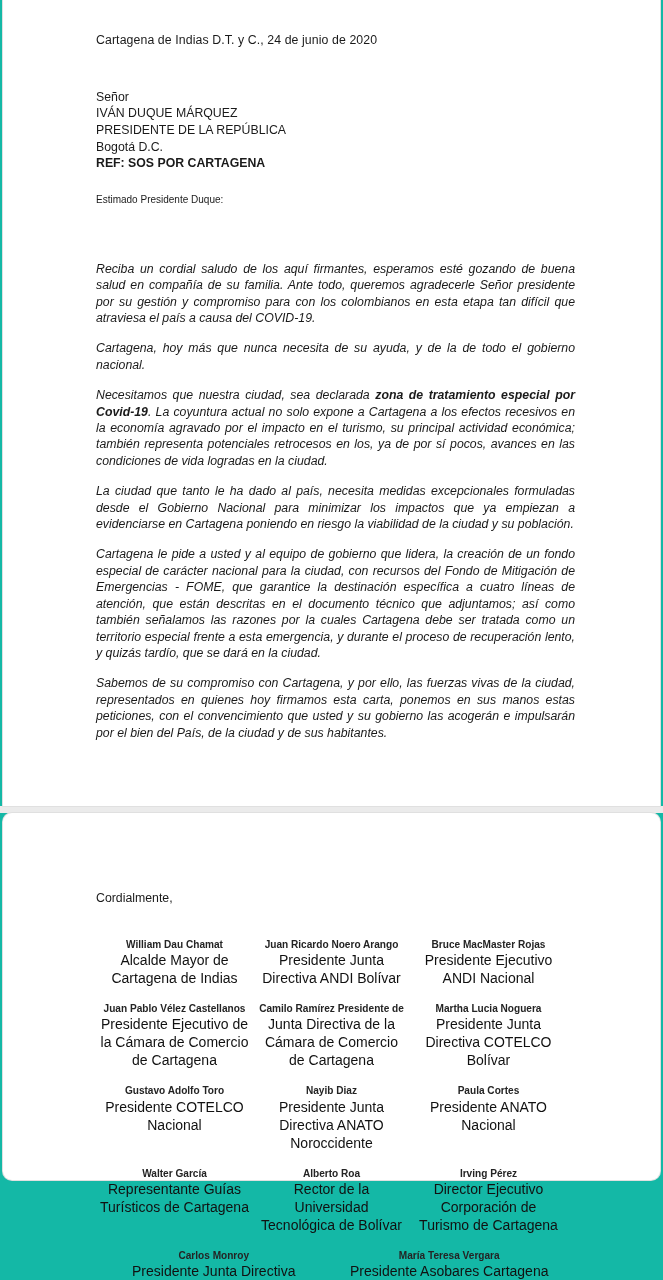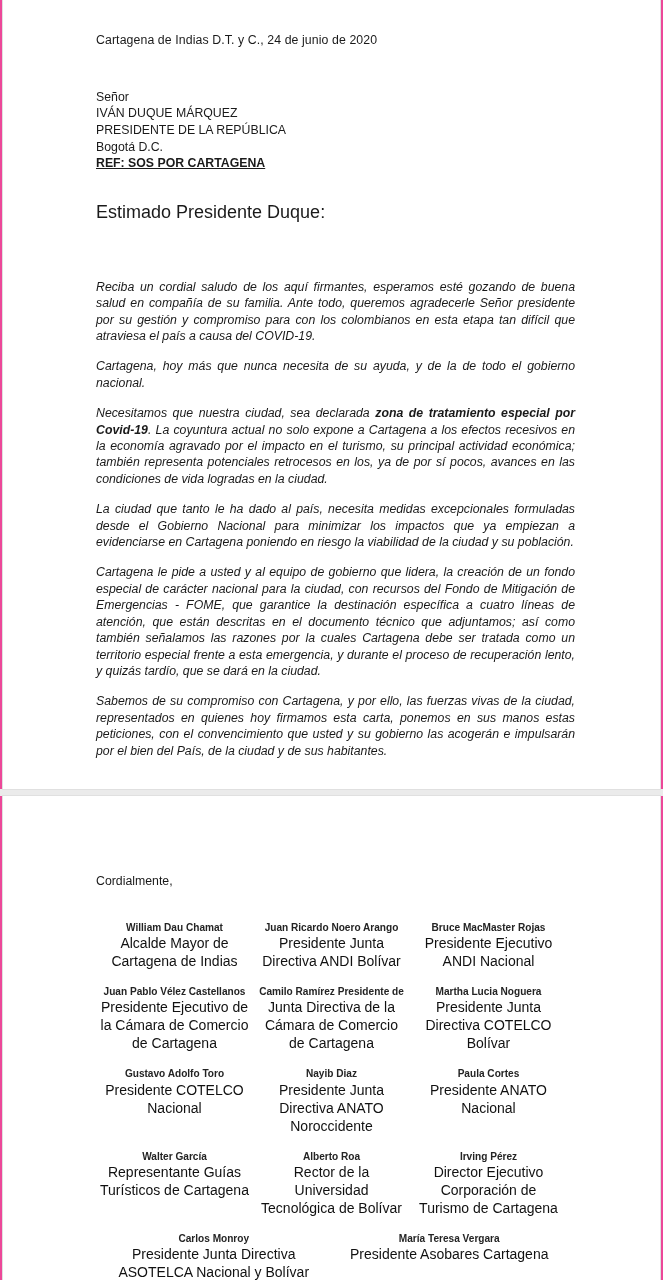--- a/index.html
+++ b/index.html
@@ -12,21 +12,21 @@
     width: 663px;
     height: 1280px;
     font-family: "Liberation Sans", sans-serif;
     color: #1a1a1a;
     overflow: hidden;
   }
 
   .doc-viewer {
     width: 663px;
     height: 1280px;
-    background: #ec4899;
+    background: #14b8a6;
     display: flex;
     flex-direction: column;
     align-items: center;
   }
 
   .page {
     background: #ffffff;
     width: 657px;
     box-sizing: border-box;
     position: relative;
@@ -36,21 +36,22 @@
     height: 806px;
     padding: 0;
   }
   .page-gap {
     height: 7px;
     width: 663px;
     background: #ebebeb;
     flex: 0 0 auto;
   }
   .page-2 {
-    height: 484px;
+    height: 367px;
+    border-radius: 9px;
   }
 
   .page-inner {
     padding-left: 93px;
     padding-right: 85px;
   }
 
   
   .date-line {
     padding-top: 32px;
@@ -59,26 +60,25 @@
     letter-spacing: 0.1px;
   }
 
   .addressee {
     margin-top: 39px;
     font-size: 12.3px;
     line-height: 16.6px;
   }
   .addressee .ref {
     font-weight: bold;
-    text-decoration: underline;
   }
 
   .salutation {
-    margin-top: 30px;
-    font-size: 18px;
+    margin-top: 22px;
+    font-size: 10px;
   }
 
   
   .body-copy {
     margin-top: 56px;
     font-style: italic;
   }
   .body-copy p {
     margin: 0 0 14px 0;
     font-size: 12.3px;

